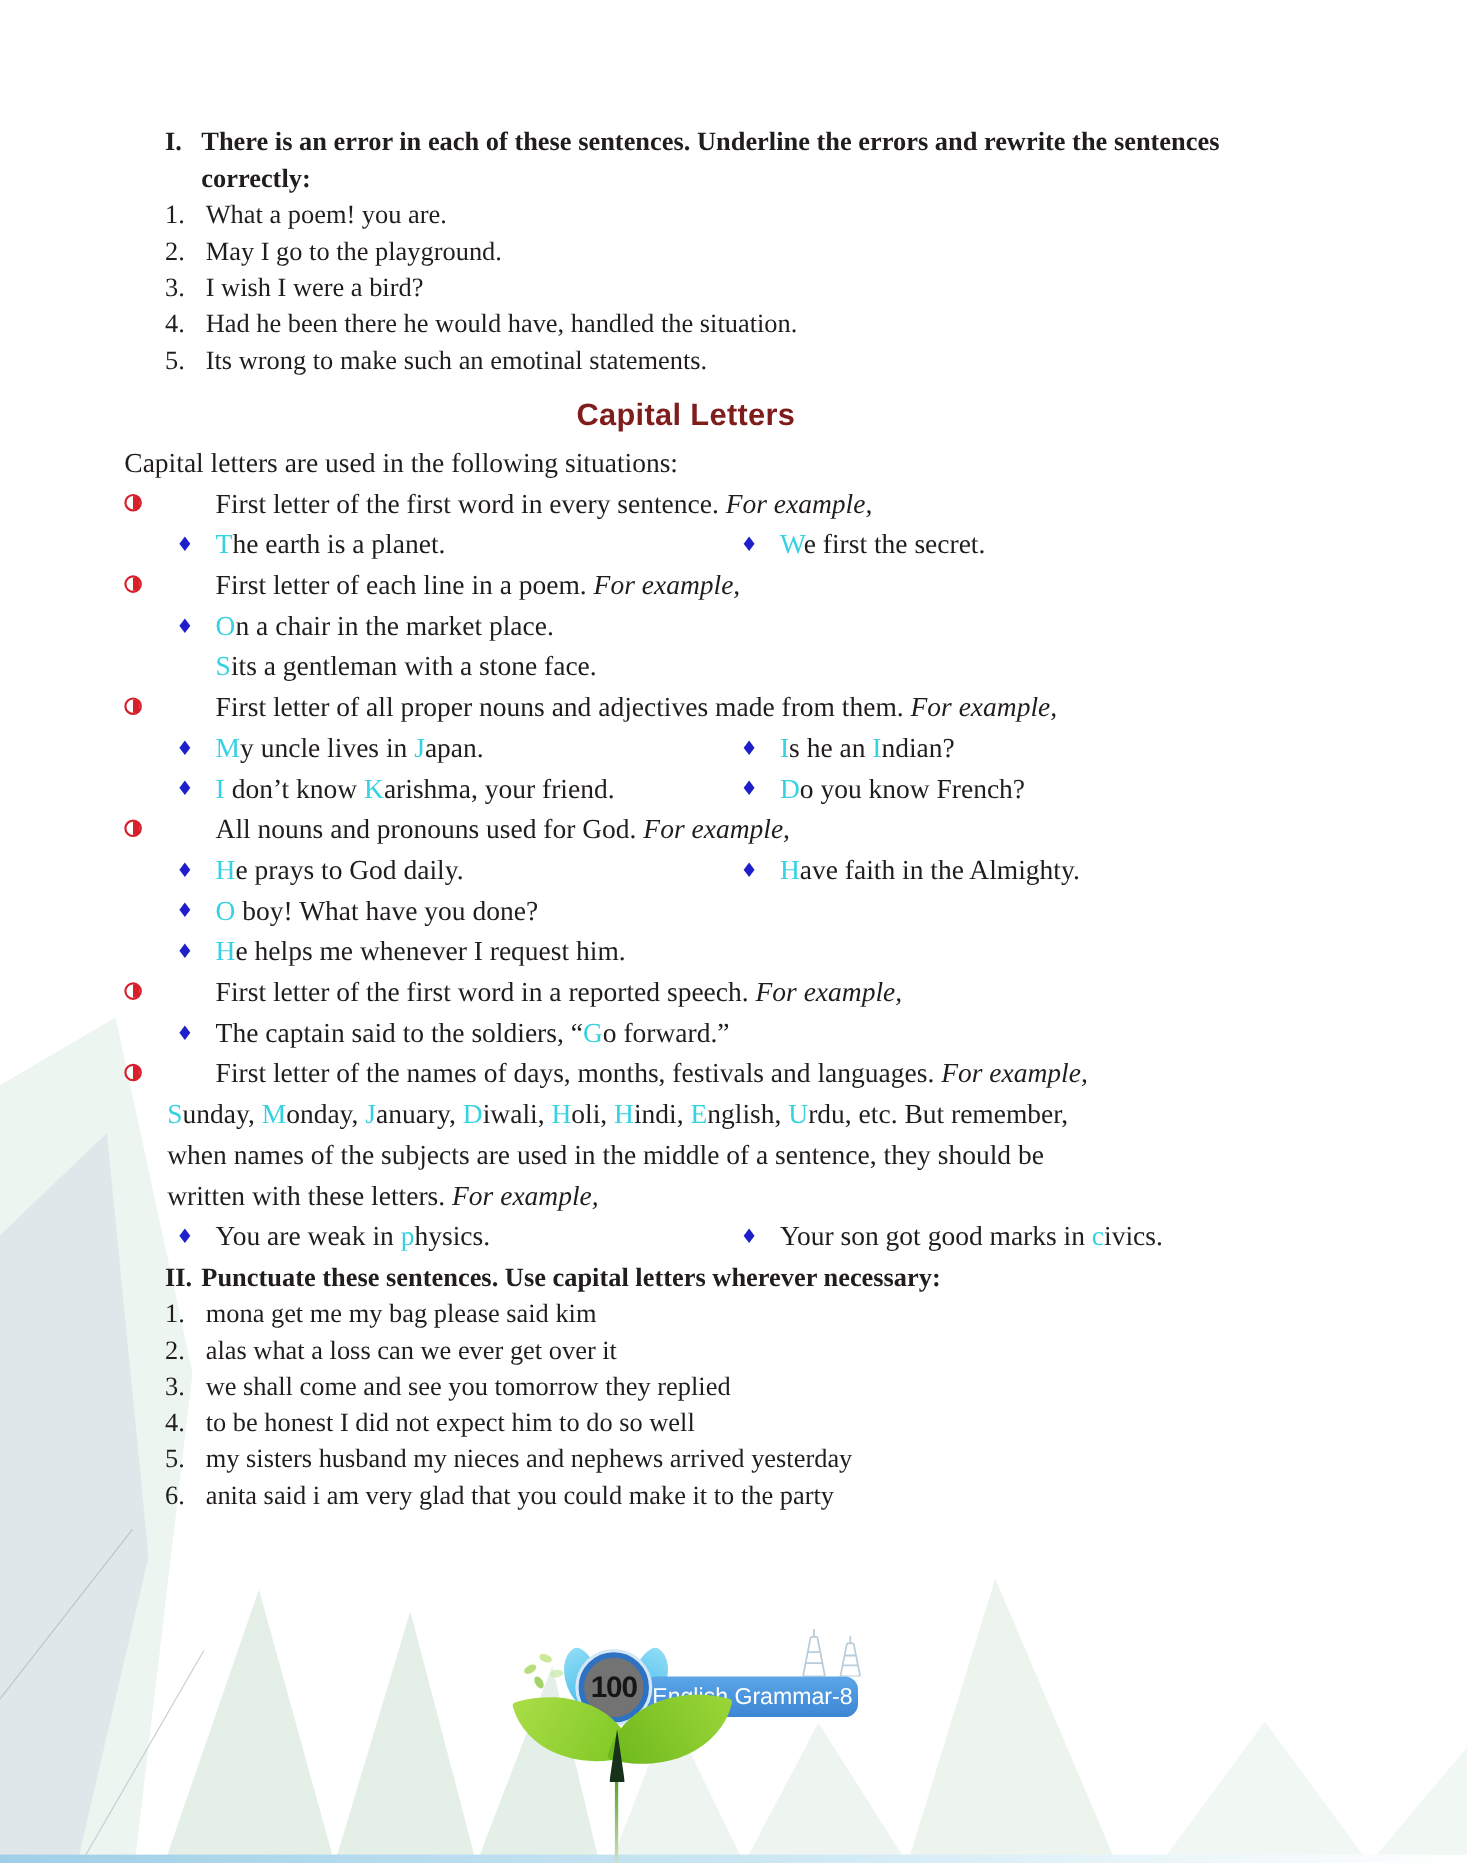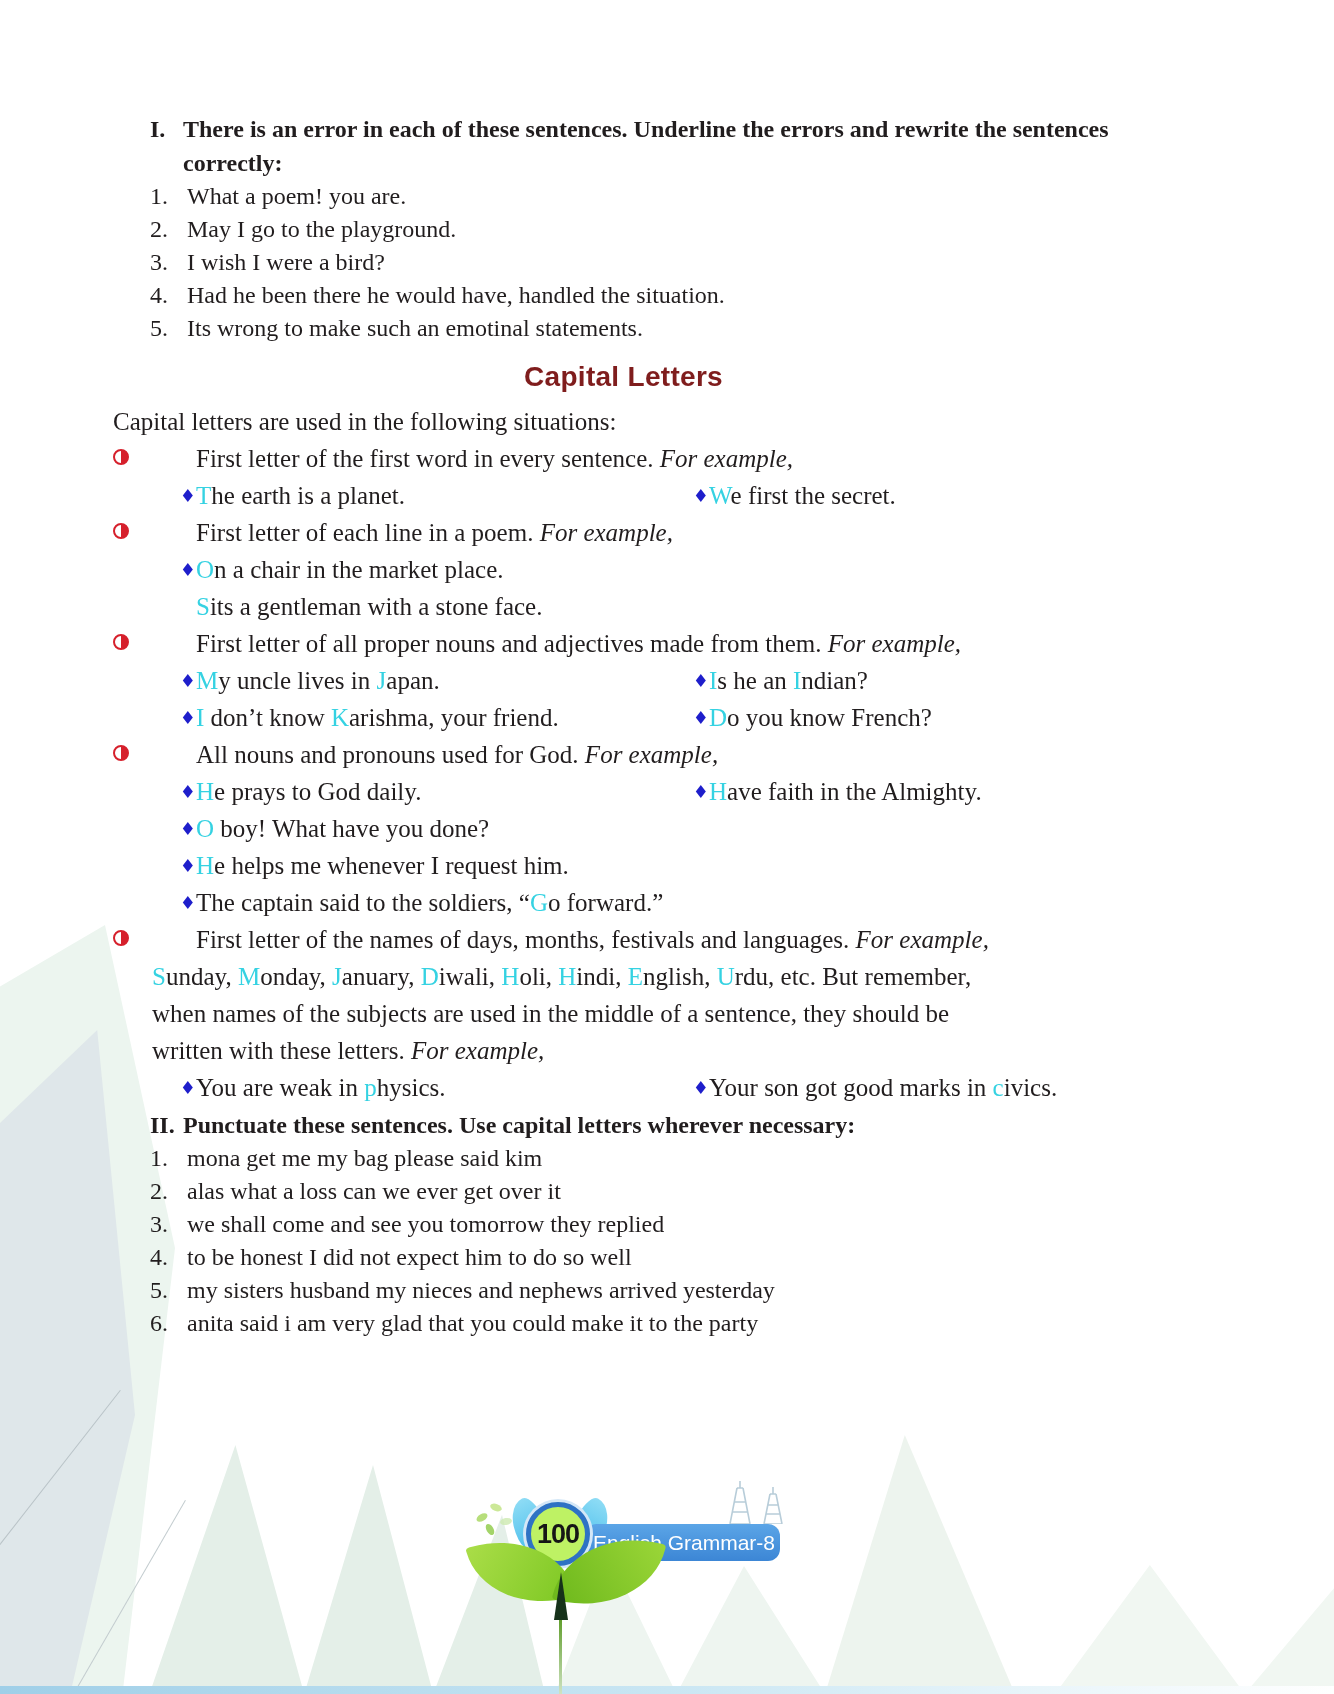--- a/index.html
+++ b/index.html
@@ -44,39 +44,39 @@
   .intro{line-height:37px;}
   .rule-row{display:flex;align-items:flex-start;gap:44px;}
   .rbullet{flex:0 0 39px;padding-top:9px;}
   .rbullet::before{content:"";display:block;width:12px;height:12px;border:2.5px solid #d6202c;
                    border-radius:50%;background:linear-gradient(to right,#ffffff 52%,#d6202c 52%);}
   .rtext{flex:1;}
   .it{font-style:italic;}
   .hl{color:#35d2e2;}
   .ex-grid2{display:grid;grid-template-columns:513px 1fr;padding-left:47px;}
   .ex-grid1{padding-left:47px;}
-  .ecell{display:flex;align-items:flex-start;text-align:right;}
+  .ecell{display:flex;align-items:flex-start;}
   .diamond{flex:0 0 36px;color:#1e1ecb;font-family:"DejaVu Sans",sans-serif;font-size:18px;line-height:37px;}
   .diamond::before{content:"\2666";}
   .ghost::before{visibility:hidden;}
   .cont-line{padding-left:39px;}
 
   .exercise2{margin-top:2px;}
 
   
   .logo-group{position:absolute;left:470px;top:1478px;width:380px;height:216px;z-index:3;
               font-family:"Liberation Sans",sans-serif;}
   .logo-group *{position:absolute;}
   .petal{width:32px;height:58px;background:linear-gradient(180deg,#8edcf5,#3fb9ea);z-index:1;}
   .petal-l{left:44px;top:20px;border-radius:70% 30% 40% 60%/60% 40% 60% 40%;transform:rotate(-28deg);}
   .petal-r{left:104px;top:20px;border-radius:30% 70% 60% 40%/40% 60% 40% 60%;transform:rotate(28deg);}
   .banner{left:118px;top:46px;width:192px;height:37px;border-radius:8px 12px 12px 8px;
           background:linear-gradient(180deg,#5ba5e7,#3c86d5);z-index:2;
           display:flex;align-items:center;justify-content:center;color:#ffffff;font-size:21px;}
-  .ring{left:56px;top:24px;width:54px;height:54px;background:#bef264;border:5px solid #2e72c4;
+  .ring{left:56px;top:24px;width:54px;height:54px;background:#737373;border:5px solid #2e72c4;
         border-radius:50%;box-shadow:0 0 0 3px #d4e7f7;z-index:3;display:flex;align-items:center;
         justify-content:center;font-weight:bold;font-size:27px;color:#161616;letter-spacing:-1px;}
   .towers{left:252px;top:0;width:72px;height:46px;z-index:1;}
   .leaf-left{left:4px;top:56px;width:94px;height:76px;background:linear-gradient(135deg,#aadd48,#7cc722);
              border-radius:4% 95% 4% 95%;transform:rotate(-16deg);z-index:4;}
   .leaf-right{left:90px;top:54px;width:98px;height:80px;background:linear-gradient(225deg,#9bd638,#6db81c);
              border-radius:95% 4% 95% 4%;transform:rotate(14deg);z-index:4;}
   .sprout-core{left:84px;top:94px;width:14px;height:48px;background:#16321a;
              clip-path:polygon(50% 0,100% 100%,0 100%);z-index:5;}
   .stem{left:89px;top:140px;width:3px;height:76px;background:linear-gradient(#5f9d2a,#cfe3c2);z-index:2;}
@@ -215,20 +215,24 @@
           <span><span class="hl">O</span><span> boy! What have you done?</span></span>
         </div>
       </div>
       <div class="ex-grid1">
         <div class="ecell">
           <span class="diamond"></span>
           <span><span class="hl">H</span><span>e helps me whenever I request him.</span></span>
         </div>
       </div>
 
+      <div class="rule-row">
+        <span class="rbullet"></span>
+        <span class="rtext"><span>First letter of the first word in a reported speech. </span><span class="it">For example,</span></span>
+      </div>
       <div class="ex-grid1">
         <div class="ecell">
           <span class="diamond"></span>
           <span><span>The captain said to the soldiers, “</span><span class="hl">G</span><span>o forward.”</span></span>
         </div>
       </div>
 
       <div class="rule-row">
         <span class="rbullet"></span>
         <span class="rtext"><span>First letter of the names of days, months, festivals and languages. </span><span class="it">For example,</span></span>

